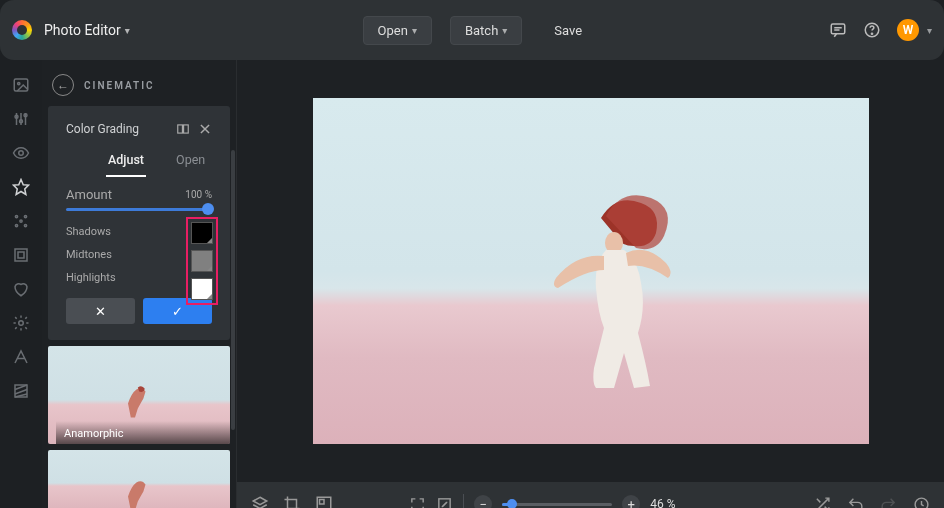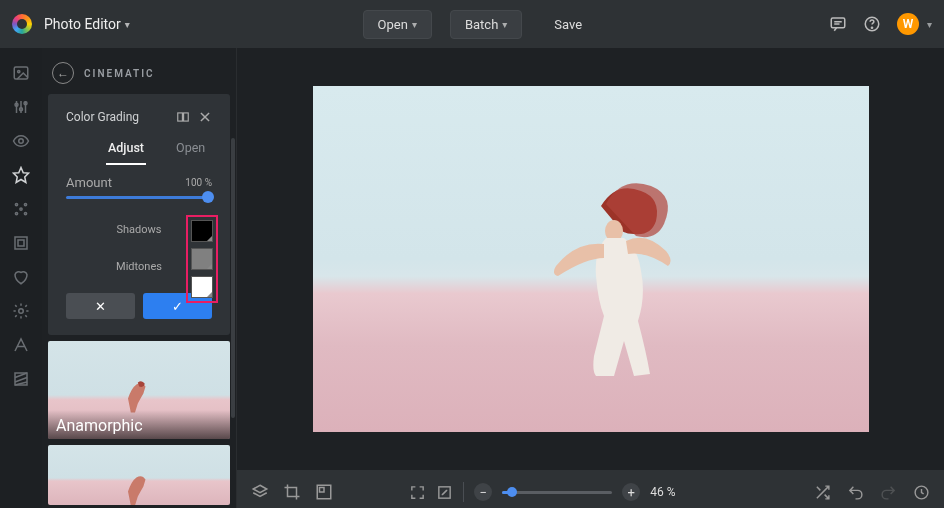--- a/index.html
+++ b/index.html
@@ -1,18 +1,18 @@
 <!DOCTYPE html>
 <html><head>
 <meta charset="utf-8">
 <style>
 * { box-sizing: border-box; margin: 0; padding: 0; }
 body { font-family: -apple-system, BlinkMacSystemFont, "Segoe UI", Roboto, sans-serif; background: #1d2023; color: #c6c8ca; width: 944px; height: 508px; overflow: hidden; }
 
-.topbar { height: 48px; background: #2e3235; display: flex; align-items: center; padding: 0 12px; }
+.topbar { height: 60px; background: #2e3235; display: flex; align-items: center; padding: 0 12px; border-radius: 14px; }
 .logo { width: 20px; height: 20px; border-radius: 50%; background: conic-gradient(#ff6b35, #f7931e, #ffd400, #8bc34a, #26a69a, #42a5f5, #7e57c2, #ec407a, #ff6b35); margin-right: 12px; position: relative; }
 .logo::after { content:""; width:10px;height:10px;border-radius:50%;background:#2e3235;position:absolute;top:5px;left:5px; }
 .app-title { color: #eee; font-size: 14px; display: flex; align-items: center; cursor: pointer; }
 .chev { margin-left: 4px; font-size: 10px; opacity: .7; }
 .top-center { margin-left: auto; display: flex; gap: 18px; }
 .top-btn { background: #3a3e42; color: #ddd; font-size: 13px; padding: 6px 14px; border-radius: 4px; display: flex; align-items: center; cursor: pointer; border:1px solid #44484c;}
 .top-btn.plain { background: transparent; border: none; }
 .top-right { margin-left: auto; display: flex; align-items: center; gap: 16px; }
 .top-icon { color: #bbb; cursor: pointer; display:flex; }
 .avatar { width: 22px; height: 22px; border-radius: 50%; background: #ff9800; color:#fff; font-size:12px; font-weight:600; display:flex;align-items:center;justify-content:center; }
@@ -36,35 +36,35 @@
 .tabs { display:flex; padding: 4px 12px 0; gap: 28px; margin-left: 40px; }
 .tab { font-size: 12.5px; padding: 6px 2px 8px; color:#8a8e93; cursor:pointer; border-bottom: 2px solid transparent;}
 .tab.active { color:#eee; border-bottom-color:#fff; font-weight:500;}
 
 .body { padding: 10px 12px; }
 .row { display:flex;align-items:center;justify-content:space-between;margin-bottom:6px; }
 .row label { font-size:13px;color:#aaa; }
 .val { font-size:10px;color:#aaa; }
 .slider { width:100%;height:3px;background:#3d7bd9;border-radius:2px;position:relative;margin-bottom:14px; }
 .slider::after { content:"";width:12px;height:12px;background:#4d8ef0;border-radius:50%;position:absolute;right:-2px;top:-5px; }
-.swatch-row { display:flex;align-items:center;justify-content:center;margin-bottom:10px;margin-top:24px; }
+.swatch-row { display:flex;align-items:center;justify-content:flex-start;margin-bottom:10px; }
 .swatch-row label { font-size:11px;color:#aaa; }
 .swatch { width:22px;height:22px;border:1px solid #555;position:relative;cursor:pointer; }
 .swatch .tri { position:absolute;bottom:0;right:0;width:0;height:0;border-left:5px solid transparent;border-bottom:5px solid #888; }
 
 .btns { display:flex;gap:8px;padding:0 12px 10px; }
 .btn { flex:1;height:26px;border-radius:3px;display:flex;align-items:center;justify-content:center;cursor:pointer;color:#fff;font-size:13px; }
 .btn.cancel { background:#4a4e53; }
 .btn.apply { background:#2d7ff0; }
 
 .presets { padding: 6px; display:flex;flex-direction:column;gap:6px; overflow:hidden;}
 .preset { position:relative;border-radius:2px;overflow:hidden;cursor:pointer; height:98px; }
 .preset .img { width:100%;height:100%; background: linear-gradient(180deg, #d4e4e8 0%, #cfe0e5 55%, #e8c5ca 60%, #ddb5bc 100%); position:relative;}
 .preset .fig { position:absolute;left:40%;top:30%;width:28px;height:50px; }
-.preset .lbl { position:absolute;left:0;right:0;bottom:0;background:linear-gradient(transparent,rgba(0,0,0,.6));color:#fff;font-size:16px;padding:6px 8px 4px; }
+.preset .lbl { position:absolute;left:8px;right:0;bottom:0;background:linear-gradient(transparent,rgba(0,0,0,.6));color:#fff;font-size:11px;padding:6px 8px 4px; }
 
 .canvas-area { flex:1;background:#1e2124;display:flex;flex-direction:column; }
 .canvas { flex:1;display:flex;align-items:center;justify-content:center;padding:30px; }
 .photo { width: 556px; height: 346px; position:relative; overflow:hidden; background: linear-gradient(180deg, #d8eaee 0%, #d3e5ea 50%, #d8e6ea 55%, #e9c9cf 60%, #e0bac2 75%, #dcb1ba 100%); }
 .figure { position:absolute; left:42%; top:26%; }
 
 .bottombar { height: 44px; background:#2e3235; display:flex;align-items:center;padding:0 14px; gap:14px;}
 .bb-left { display:flex;gap:14px;color:#999; }
 .bb-center { margin:0 auto;display:flex;align-items:center;gap:10px;color:#ccc; }
 .bb-right { display:flex;gap:16px;color:#999; margin-left:auto;}
@@ -229,20 +229,23 @@
         </div>
         <div class="slider"></div>
 
         <div style="position:relative;">
           <div class="swatch-row">
             <label>Shadows</label>
           </div>
           <div class="swatch-row">
             <label>Midtones</label>
           </div>
+          <div class="swatch-row" style="margin-bottom:4px;">
+            <label>Highlights</label>
+          </div>
           <div style="position:absolute;right:-6px;top:-8px;border:2.5px solid #e91e63;padding:3px 3px;display:flex;flex-direction:column;gap:6px;">
             <div class="swatch" style="background:#000">
                 <span class="tri"></span>
               </div>
             <div class="swatch" style="background:#808080">
                 <span class="tri"></span>
               </div>
             <div class="swatch" style="background:#fff">
                 <span class="tri"></span>
               </div>

